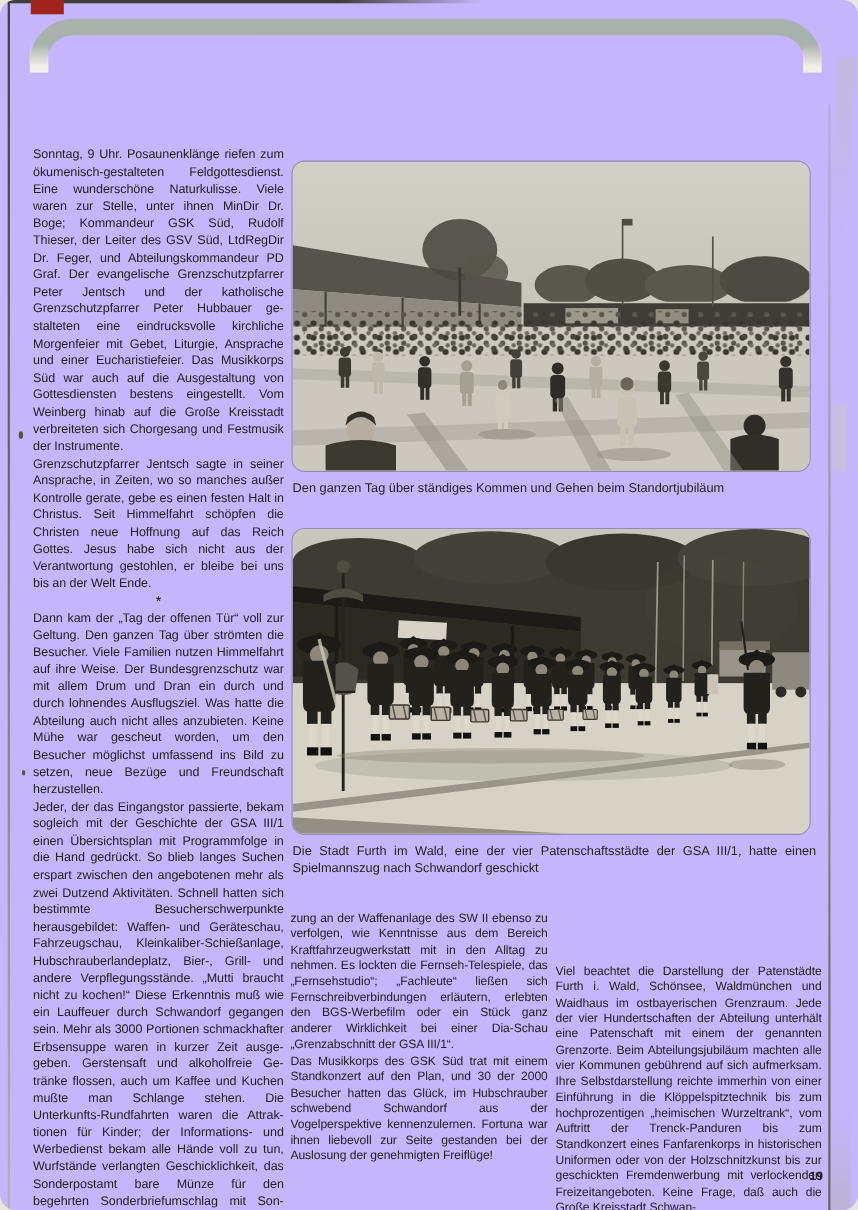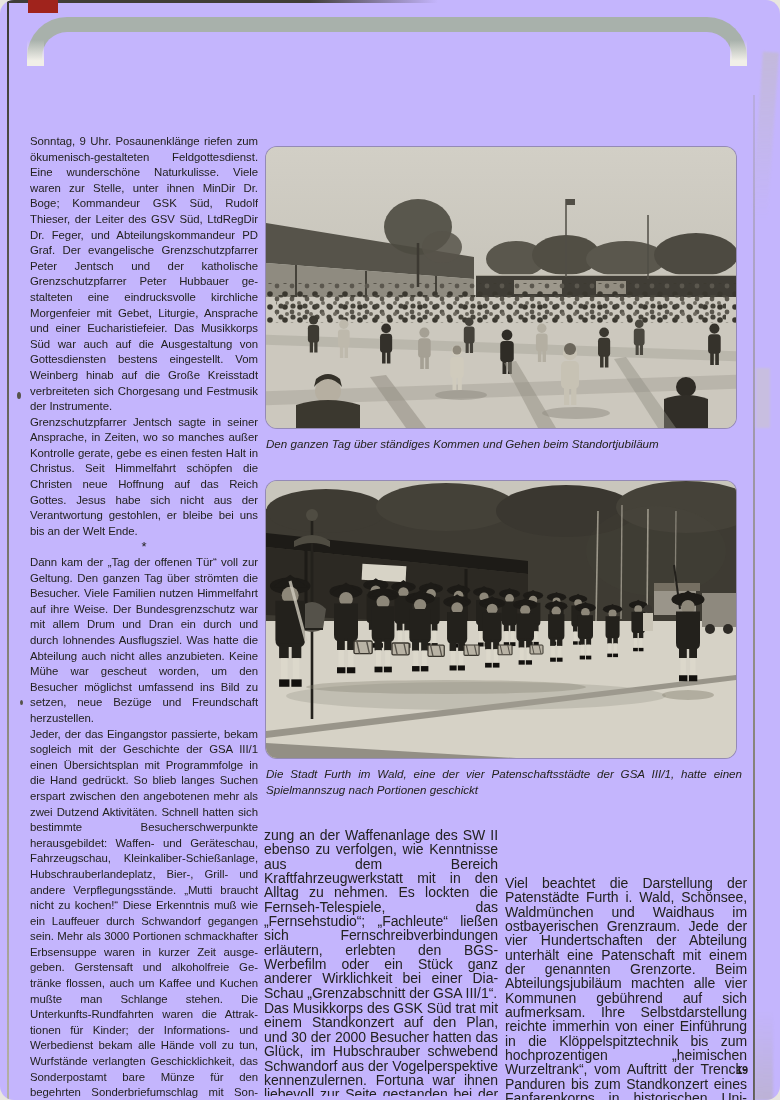--- a/index.html
+++ b/index.html
@@ -25,27 +25,27 @@
   .noise{position:absolute;opacity:.45;filter:blur(1px);}
   .n1{left:757px;top:52px;width:16px;height:170px;background:linear-gradient(#c2beb4,rgba(194,190,180,0));transform:rotate(4deg);}
   .n2{left:756px;top:368px;width:14px;height:60px;background:#cdc9bf;}
   .n3{left:755px;top:1010px;width:18px;height:90px;background:linear-gradient(rgba(180,176,166,0),#b4b0a6);}
   .speck{position:absolute;background:#565349;border-radius:50%;}
 
   .col{position:absolute;text-align:justify;font-size:11.4px;line-height:15.6px;
     letter-spacing:-.05px;hyphens:manual;}
   .col p{margin:0;}
   .sep{ text-align:center;margin:7px 0 8px;font-size:13px;}
-  .col-bottom{font-size:14px;line-height:14.35px;}
+  .col-bottom{font-size:11px;line-height:14.35px;}
   .col-bottom p{margin:0 0 1px;}
 
   .photo{position:absolute;left:266px;width:470px;border-radius:11px;overflow:hidden;
     box-shadow:0 0 0 1px rgba(60,58,50,.35);background:#ccc9c0;}
   .photo svg{display:block;}
-  .caption{position:absolute;left:266px;width:476px;font-style:italic;
+  .caption{position:absolute;left:266px;width:476px;
     font-size:11.6px;line-height:15.5px;color:#24231f;}
   .caption.just{text-align:justify;}
   .pagenum{position:absolute;left:736px;top:1064px;font-size:11px;font-weight:bold;color:#1e1d1a;}
 </style>
 </head>
 <body>
 
 <div id="page">
 
   <div class="edge-left"></div>
@@ -245,21 +245,21 @@
       <rect x="377" y="132" width="10" height="18" fill="#c9c4b6"></rect>
       <rect x="436" y="112" width="34" height="34" fill="#8e897e"></rect>
       <circle cx="444" cy="148" r="5" fill="#2e2b26"></circle>
       <circle cx="462" cy="148" r="5" fill="#2e2b26"></circle>
 
       <line x1="408" y1="84" x2="414" y2="128" stroke="#23211c" stroke-width="2"></line>
       <use href="#bandsman" transform="translate(404,108) scale(1.5)"></use>
       <ellipse cx="422" cy="214" rx="26" ry="5" fill="#85816f" opacity=".45"></ellipse>
     </svg>
   </div>
-  <div class="caption just" style="top:766px;">Die Stadt Furth im Wald, eine der vier Patenschaftsstädte der GSA III/1, hatte einen Spielmannszug nach Portionen geschickt</div>
+  <div class="caption just" style="top:766px;">Die Stadt Furth im Wald, eine der vier Patenschaftsstädte der GSA III/1, hatte einen Spielmannszug nach Schwandorf geschickt</div>
 
   <div class="col col-bottom" style="left:264px;top:828px;width:234px;height:268px;overflow:hidden;">
     <p>zung an der Waffenanlage des SW II ebenso zu verfolgen, wie Kenntnisse aus dem Bereich Kraftfahrzeugwerkstatt mit in den Alltag zu nehmen. Es lockten die Fern­seh-Telespiele, das „Fernsehstudio“; „Fachleute“ ließen sich Fernschreibver­bindungen erläutern, erlebten den BGS-Werbefilm oder ein Stück ganz anderer Wirklichkeit bei einer Dia-Schau „Grenz­abschnitt der GSA III/1“.</p>
     <p>Das Musikkorps des GSK Süd trat mit einem Standkonzert auf den Plan, und 30 der 2000 Besucher hatten das Glück, im Hubschrauber schwebend Schwandorf aus der Vogelperspektive kennenzuler­nen. Fortuna war ihnen liebevoll zur Seite gestanden bei der Auslosung der geneh­migten Freiflüge!</p>
   </div>
 
   <div class="col col-bottom" style="left:505px;top:876px;width:242px;height:262px;overflow:hidden;">
     <p>Viel beachtet die Darstellung der Paten­städte Furth i. Wald, Schönsee, Waldmün­chen und Waidhaus im ostbayerischen Grenzraum. Jede der vier Hundertschaften der Abteilung unterhält eine Patenschaft mit einem der genannten Grenzorte. Beim Abteilungsjubiläum machten alle vier Kom­munen gebührend auf sich aufmerksam. Ihre Selbstdarstellung reichte immerhin von einer Einführung in die Klöppelspitz­technik bis zum hochprozentigen „heimi­schen Wurzeltrank“, vom Auftritt der Trenck-Panduren bis zum Standkonzert eines Fanfarenkorps in historischen Uni­formen oder von der Holzschnitzkunst bis zur geschickten Fremdenwerbung mit ver­lockenden Freizeitangeboten. Keine Fra­ge, daß auch die Große Kreisstadt Schwan-</p>
   </div>
 

